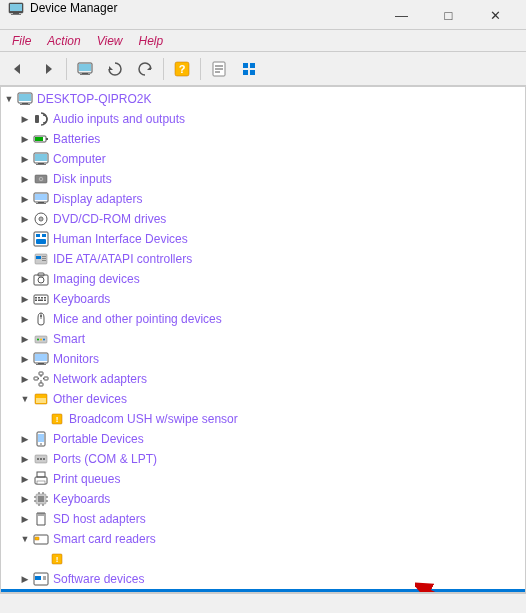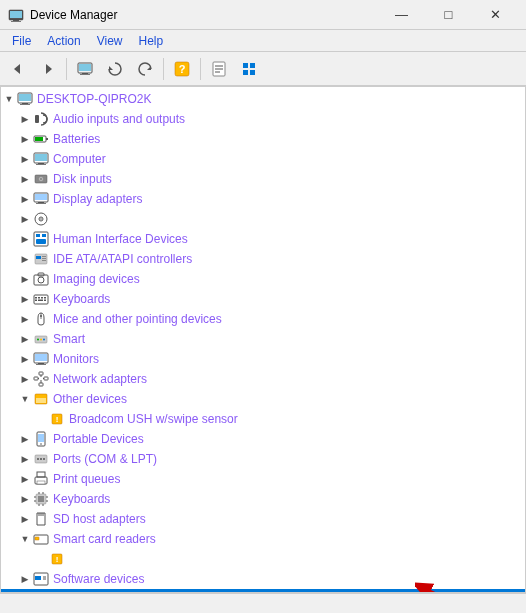--- a/index.html
+++ b/index.html
@@ -10,21 +10,21 @@
       width: 526px;
       height: 613px;
       overflow: hidden;
     }
 
     
     .title-bar {
       background: #f0f0f0;
       height: 30px;
       display: flex;
-      align-items: center;
+      align-items: flex-start;
       justify-content: space-between;
       padding: 0 8px;
       border-bottom: 1px solid #ccc;
     }
     .title-bar-left {
       display: flex;
       align-items: center;
       gap: 6px;
     }
     .title-bar-icon {
@@ -59,24 +59,25 @@
       height: 22px;
       display: flex;
       align-items: center;
       padding: 0 4px;
       border-bottom: 1px solid #ccc;
     }
     .menu-item {
       padding: 2px 8px;
       cursor: pointer;
       font-size: 12px;
-      color: #1d4ed8;
+      color: #be185d;
       height: 22px;
       display: flex;
       align-items: center;
+      font-style: italic;
     }
 
     
     .toolbar {
       background: #f0f0f0;
       height: 34px;
       display: flex;
       align-items: center;
       padding: 0 4px;
       gap: 2px;
@@ -357,20 +358,21 @@
       <div class="tree-item">
         <div class="indent"></div>
         <div class="expander">▶</div>
         <div class="item-icon">
           <svg width="16" height="16" viewBox="0 0 16 16">
             <circle cx="8" cy="8" r="6" fill="none" stroke="#555" stroke-width="1"></circle>
             <circle cx="8" cy="8" r="2" fill="none" stroke="#555" stroke-width="1"></circle>
             <circle cx="8" cy="8" r="0.8" fill="#555"></circle>
           </svg>
         </div>
+        <span class="item-text">DVD/CD-ROM drives</span>
       </div>
 
       <div class="tree-item">
         <div class="indent"></div>
         <div class="expander">▶</div>
         <div class="item-icon">
           <svg width="16" height="16" viewBox="0 0 16 16">
             <rect x="1" y="1" width="14" height="14" rx="1" fill="none" stroke="#555" stroke-width="1"></rect>
             <rect x="3" y="3" width="4" height="3" fill="#0078d7"></rect>
             <rect x="9" y="3" width="4" height="3" fill="#0078d7"></rect>

